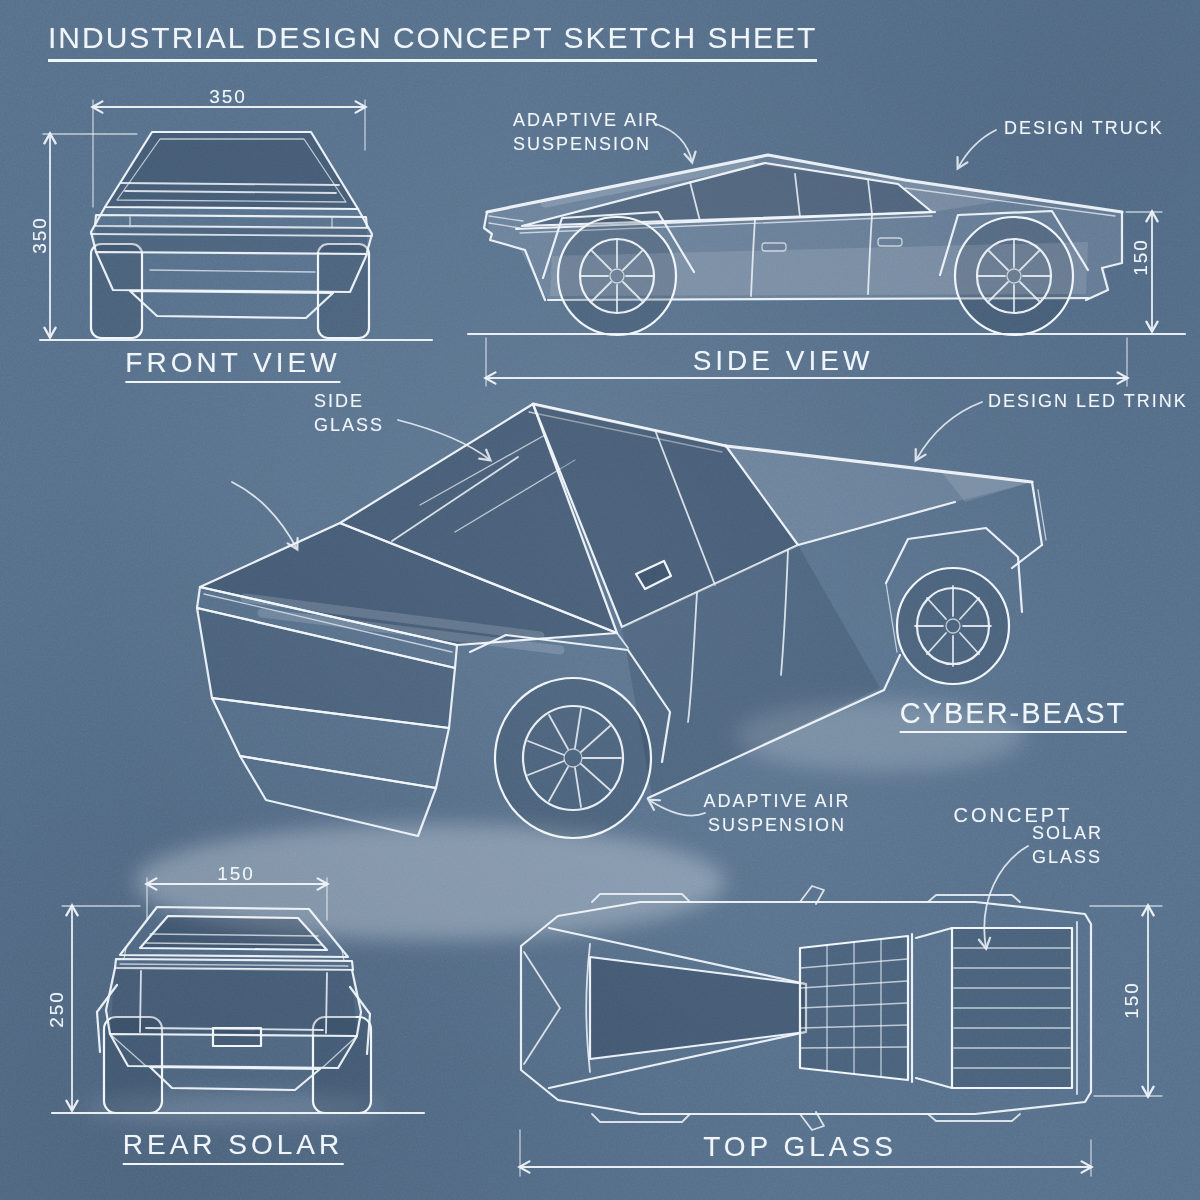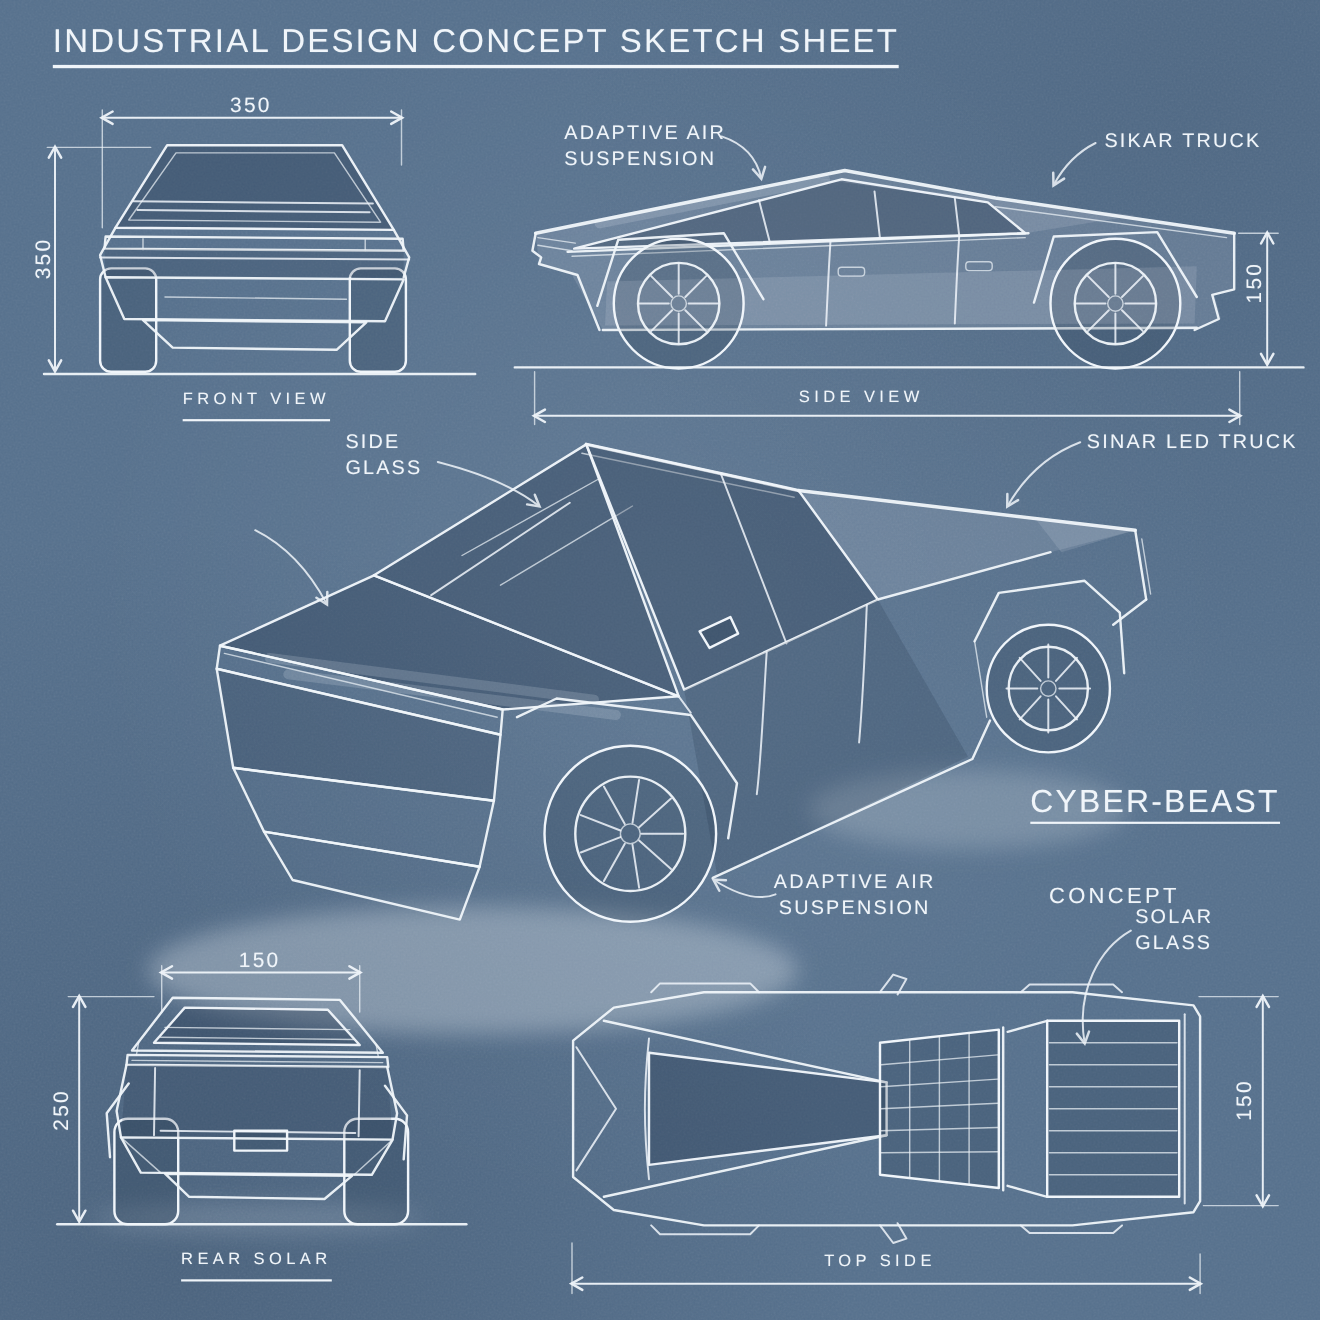--- a/index.html
+++ b/index.html
@@ -10,21 +10,21 @@
       radial-gradient(ellipse at 14% 96%, rgba(28,44,66,0.20), transparent 42%),
       radial-gradient(ellipse at 92% 8%, rgba(28,44,66,0.12), transparent 38%),
       radial-gradient(ellipse at 50% 45%, rgba(255,255,255,0.06), transparent 62%),
       #55708D;
   }
   .layer{position:absolute;left:0;top:0;}
   .lbl{position:absolute;letter-spacing:2px;white-space:nowrap;line-height:24px;
        text-shadow:0 0 1px rgba(240,245,250,0.35);}
   .s18{font-size:18px;}
   .s19{font-size:19px;letter-spacing:2px;}
-  .s22{font-size:15px;letter-spacing:4px;}
+  .s22{font-size:28px;letter-spacing:4px;}
   .s29{font-size:29px;letter-spacing:2px;}
   .s20{font-size:20px;letter-spacing:3px;margin-top:47px;}
   .s30{font-size:30px;letter-spacing:2px;}
   .c{transform:translateX(-50%);text-align:center;}
   .v{transform:translate(-50%,-50%) rotate(-90deg);}
   .u{border-bottom:2.5px solid #F0F5FA;padding-bottom:6px;}
   .title-u{border-bottom:3px solid #F0F5FA;padding-bottom:9px;}
   .lbl span{display:block;}
   
   .ln{fill:none;stroke:#F0F5FA;stroke-width:2.2;stroke-linecap:round;stroke-linejoin:round;opacity:.95;}
@@ -263,37 +263,37 @@
   </div>
   <div class="lbl s22 c" style="left:233px;top:351px;">
     <span class="u">FRONT VIEW</span>
   </div>
 
   <div class="lbl s18" style="left:513px;top:108px;">
     <span>ADAPTIVE AIR</span>
     <span>SUSPENSION</span>
   </div>
   <div class="lbl s18" style="left:1004px;top:116px;">
-    <span>SIKAR TRUCK</span>
+    <span>DESIGN TRUCK</span>
   </div>
   <div class="lbl s19 v" style="left:1141px;top:257px;">
     <span>150</span>
   </div>
   <div class="lbl s22 c" style="left:783px;top:349px;">
     <span>SIDE VIEW</span>
   </div>
 
   <div class="lbl s18" style="left:314px;top:389px;">
     <span>SIDE</span>
     <span>GLASS</span>
   </div>
   <div class="lbl s18" style="left:988px;top:389px;">
-    <span>SINAR LED TRUCK</span>
-  </div>
-  <div class="lbl s29 c" style="left:1013px;top:717px;margin-left:37px;">
+    <span>DESIGN LED TRINK</span>
+  </div>
+  <div class="lbl s29 c" style="left:1013px;top:701px;">
     <span class="u">CYBER-BEAST</span>
   </div>
   <div class="lbl s20 c" style="left:1013px;top:756px;">
     <span>CONCEPT</span>
   </div>
   <div class="lbl s18 c" style="left:777px;top:789px;">
     <span>ADAPTIVE AIR</span>
     <span>SUSPENSION</span>
   </div>
   <div class="lbl s18" style="left:1032px;top:821px;">
@@ -308,16 +308,16 @@
     <span>250</span>
   </div>
   <div class="lbl s22 c" style="left:233px;top:1133px;">
     <span class="u">REAR SOLAR</span>
   </div>
 
   <div class="lbl s19 v" style="left:1132px;top:1000px;">
     <span>150</span>
   </div>
   <div class="lbl s22 c" style="left:800px;top:1135px;">
-    <span>TOP SIDE</span>
+    <span>TOP GLASS</span>
   </div>
 
 </div>
 
 </body></html>

